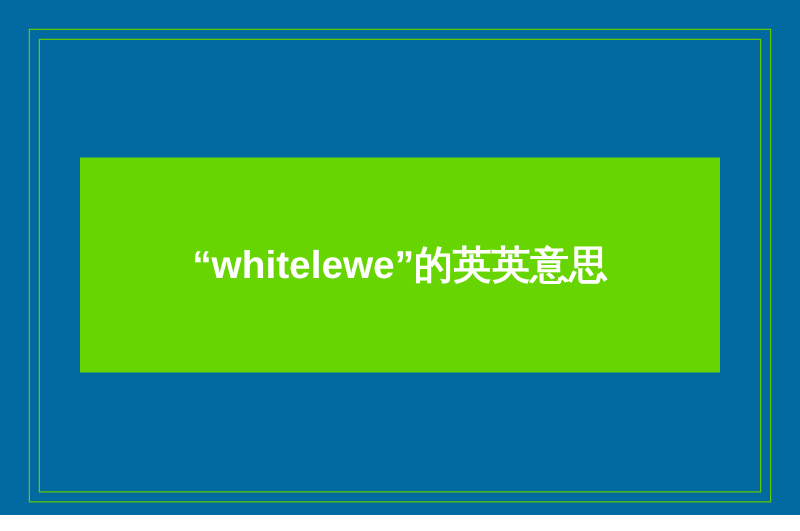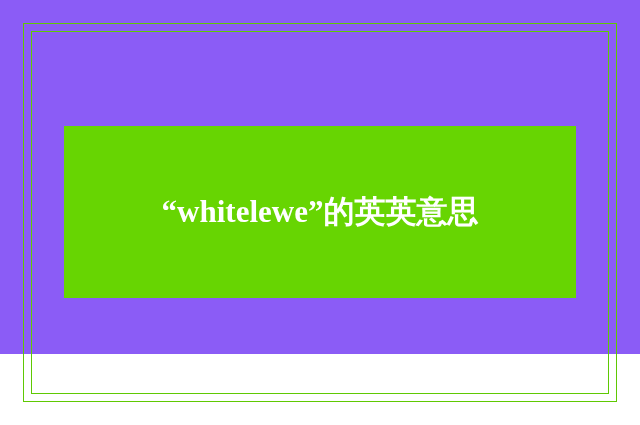--- a/index.html
+++ b/index.html
@@ -8,24 +8,23 @@
   }
   body {
     width: 640px;
     height: 425px;
     background: #ffffff;
     font-family: "Liberation Sans", sans-serif;
   }
   .canvas {
     position: relative;
     width: 640px;
-    height: 354px;
-    background: #8b5cf6;
+    height: 412px;
+    background: #0369a1;
     box-sizing: border-box;
-    font-family: Liberation Serif, serif;
   }
   
   .frame-outer {
     position: absolute;
     left: 23px;
     top: 23px;
     width: 594px;
     height: 379px;
     border: 1px solid #5fc902;
     box-sizing: border-box;

